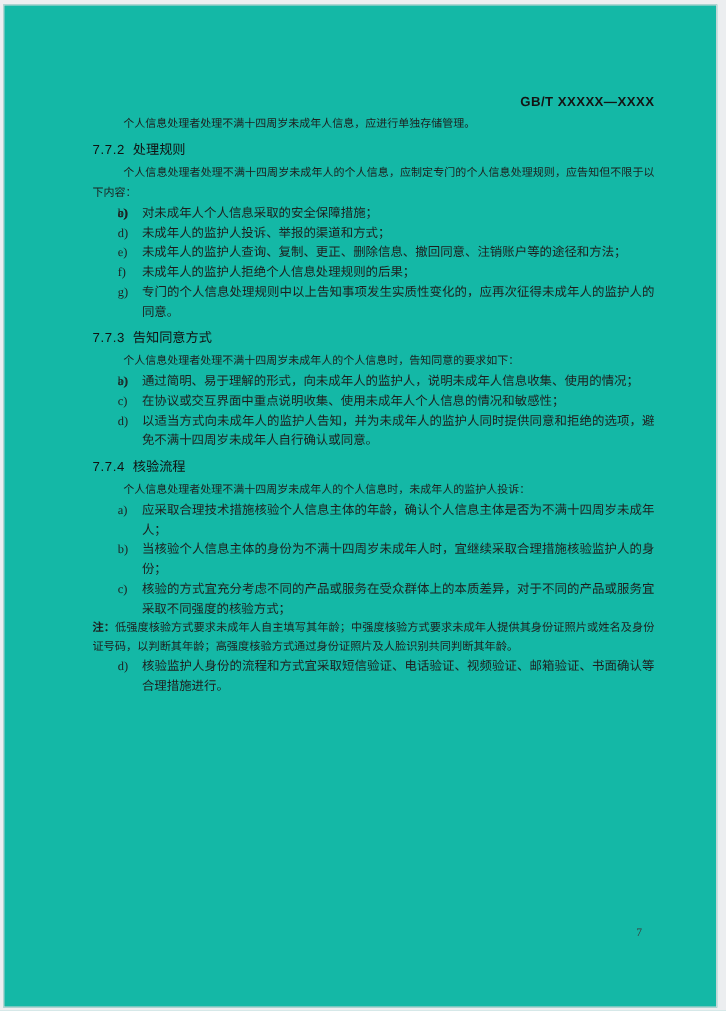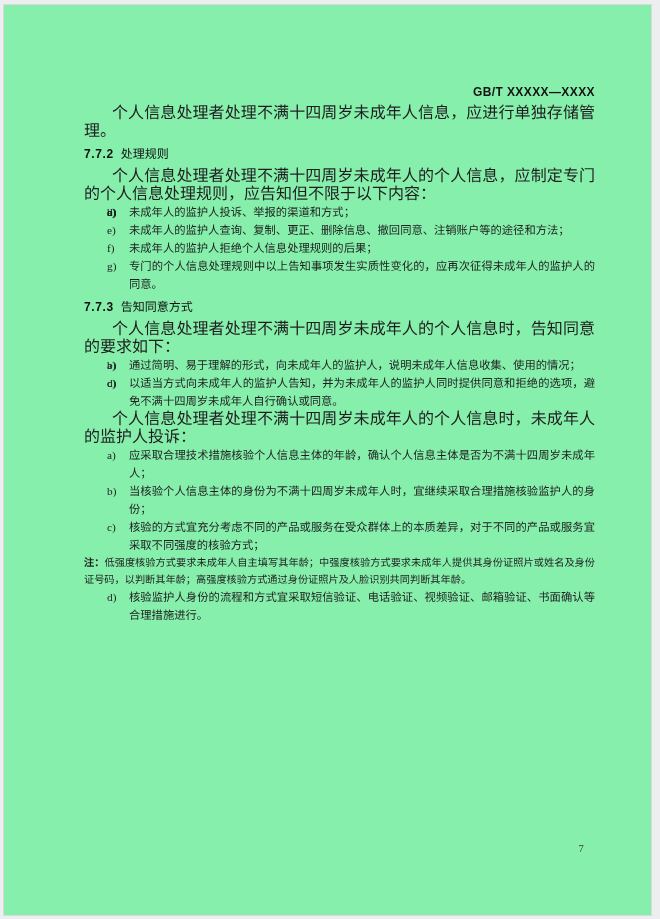--- a/index.html
+++ b/index.html
@@ -14,58 +14,58 @@
     overflow: hidden;
     font-family: "Liberation Serif", "DejaVu Serif", serif;
     color: #1e1e1e;
   }
   .page {
     position: absolute;
     left: 3px;
     top: 4px;
     width: 649px;
     height: 912px;
-    background: #86efac;
+    background: #14b8a6;
     border: 1px solid #d8d9db;
     box-sizing: border-box;
   }
   .content {
     position: absolute;
     left: 80px;
     top: 80px;
     width: 511px;
   }
   .doc-header {
     font-family: "Liberation Sans", "DejaVu Sans", sans-serif;
     font-weight: 700;
     font-size: 12px;
     line-height: 14px;
     text-align: right;
     letter-spacing: 0.4px;
     color: #141414;
   }
   .para {
     margin: 0;
-    font-size: 16px;
+    font-size: 10px;
     line-height: 18px;
     text-align: justify;
     text-indent: 28px;
   }
   .intro {
     margin-top: 5px;
   }
   .heading {
     margin: 7px 0 5px 0;
     font-size: 12px;
     line-height: 15px;
     font-family: "Liberation Sans", "DejaVu Sans", sans-serif;
     color: #111111;
   }
   .h-num {
-    font-weight: 700;
+    font-weight: 400;
     letter-spacing: 0.6px;
     margin-right: 7px;
   }
   .h-title {
     font-weight: 400;
   }
   .list {
     margin: 0;
   }
   .li {
@@ -112,42 +112,45 @@
     <p class="para intro">个人信息处理者处理不满十四周岁未成年人信息，应进行单独存储管理。</p>
 
     <div class="section">
       <div class="heading">
         <span class="h-num">7.7.2</span><span class="h-title">处理规则</span>
       </div>
       <p class="para">个人信息处理者处理不满十四周岁未成年人的个人信息，应制定专门的个人信息处理规则，应告知但不限于以下内容：</p>
       <div class="list">
         <div class="li"><span class="li-label">a)</span></div>
         <div class="li"><span class="li-label">b)</span></div>
-        <div class="li"><span class="li-label">c)</span></div>
+        <div class="li"><span class="li-label">c)</span><span class="li-text">对未成年人个人信息采取的安全保障措施；</span></div>
         <div class="li"><span class="li-label">d)</span><span class="li-text">未成年人的监护人投诉、举报的渠道和方式；</span></div>
         <div class="li"><span class="li-label">e)</span><span class="li-text">未成年人的监护人查询、复制、更正、删除信息、撤回同意、注销账户等的途径和方法；</span></div>
         <div class="li"><span class="li-label">f)</span><span class="li-text">未成年人的监护人拒绝个人信息处理规则的后果；</span></div>
         <div class="li"><span class="li-label">g)</span><span class="li-text">专门的个人信息处理规则中以上告知事项发生实质性变化的，应再次征得未成年人的监护人的同意。</span></div>
       </div>
     </div>
 
     <div class="section">
       <div class="heading">
         <span class="h-num">7.7.3</span><span class="h-title">告知同意方式</span>
       </div>
       <p class="para">个人信息处理者处理不满十四周岁未成年人的个人信息时，告知同意的要求如下：</p>
       <div class="list">
         <div class="li"><span class="li-label">a)</span></div>
         <div class="li"><span class="li-label">b)</span><span class="li-text">通过简明、易于理解的形式，向未成年人的监护人，说明未成年人信息收集、使用的情况；</span></div>
-        <div class="li"><span class="li-label">c)</span></div>
+        <div class="li"><span class="li-label">c)</span><span class="li-text">在协议或交互界面中重点说明收集、使用未成年人个人信息的情况和敏感性；</span></div>
         <div class="li"><span class="li-label">d)</span><span class="li-text">以适当方式向未成年人的监护人告知，并为未成年人的监护人同时提供同意和拒绝的选项，避免不满十四周岁未成年人自行确认或同意。</span></div>
       </div>
     </div>
 
     <div class="section">
+      <div class="heading">
+        <span class="h-num">7.7.4</span><span class="h-title">核验流程</span>
+      </div>
       <p class="para">个人信息处理者处理不满十四周岁未成年人的个人信息时，未成年人的监护人投诉：</p>
       <div class="list">
         <div class="li"><span class="li-label">a)</span><span class="li-text">应采取合理技术措施核验个人信息主体的年龄，确认个人信息主体是否为不满十四周岁未成年人；</span></div>
         <div class="li"><span class="li-label">b)</span><span class="li-text">当核验个人信息主体的身份为不满十四周岁未成年人时，宜继续采取合理措施核验监护人的身份；</span></div>
         <div class="li"><span class="li-label">c)</span><span class="li-text">核验的方式宜充分考虑不同的产品或服务在受众群体上的本质差异，对于不同的产品或服务宜采取不同强度的核验方式；</span></div>
         <div class="note"><span class="note-label">注：</span><span class="note-text">低强度核验方式要求未成年人自主填写其年龄；中强度核验方式要求未成年人提供其身份证照片或姓名及身份证号码，以判断其年龄；高强度核验方式通过身份证照片及人脸识别共同判断其年龄。</span></div>
         <div class="li"><span class="li-label">d)</span><span class="li-text">核验监护人身份的流程和方式宜采取短信验证、电话验证、视频验证、邮箱验证、书面确认等合理措施进行。</span></div>
       </div>
     </div>
 

